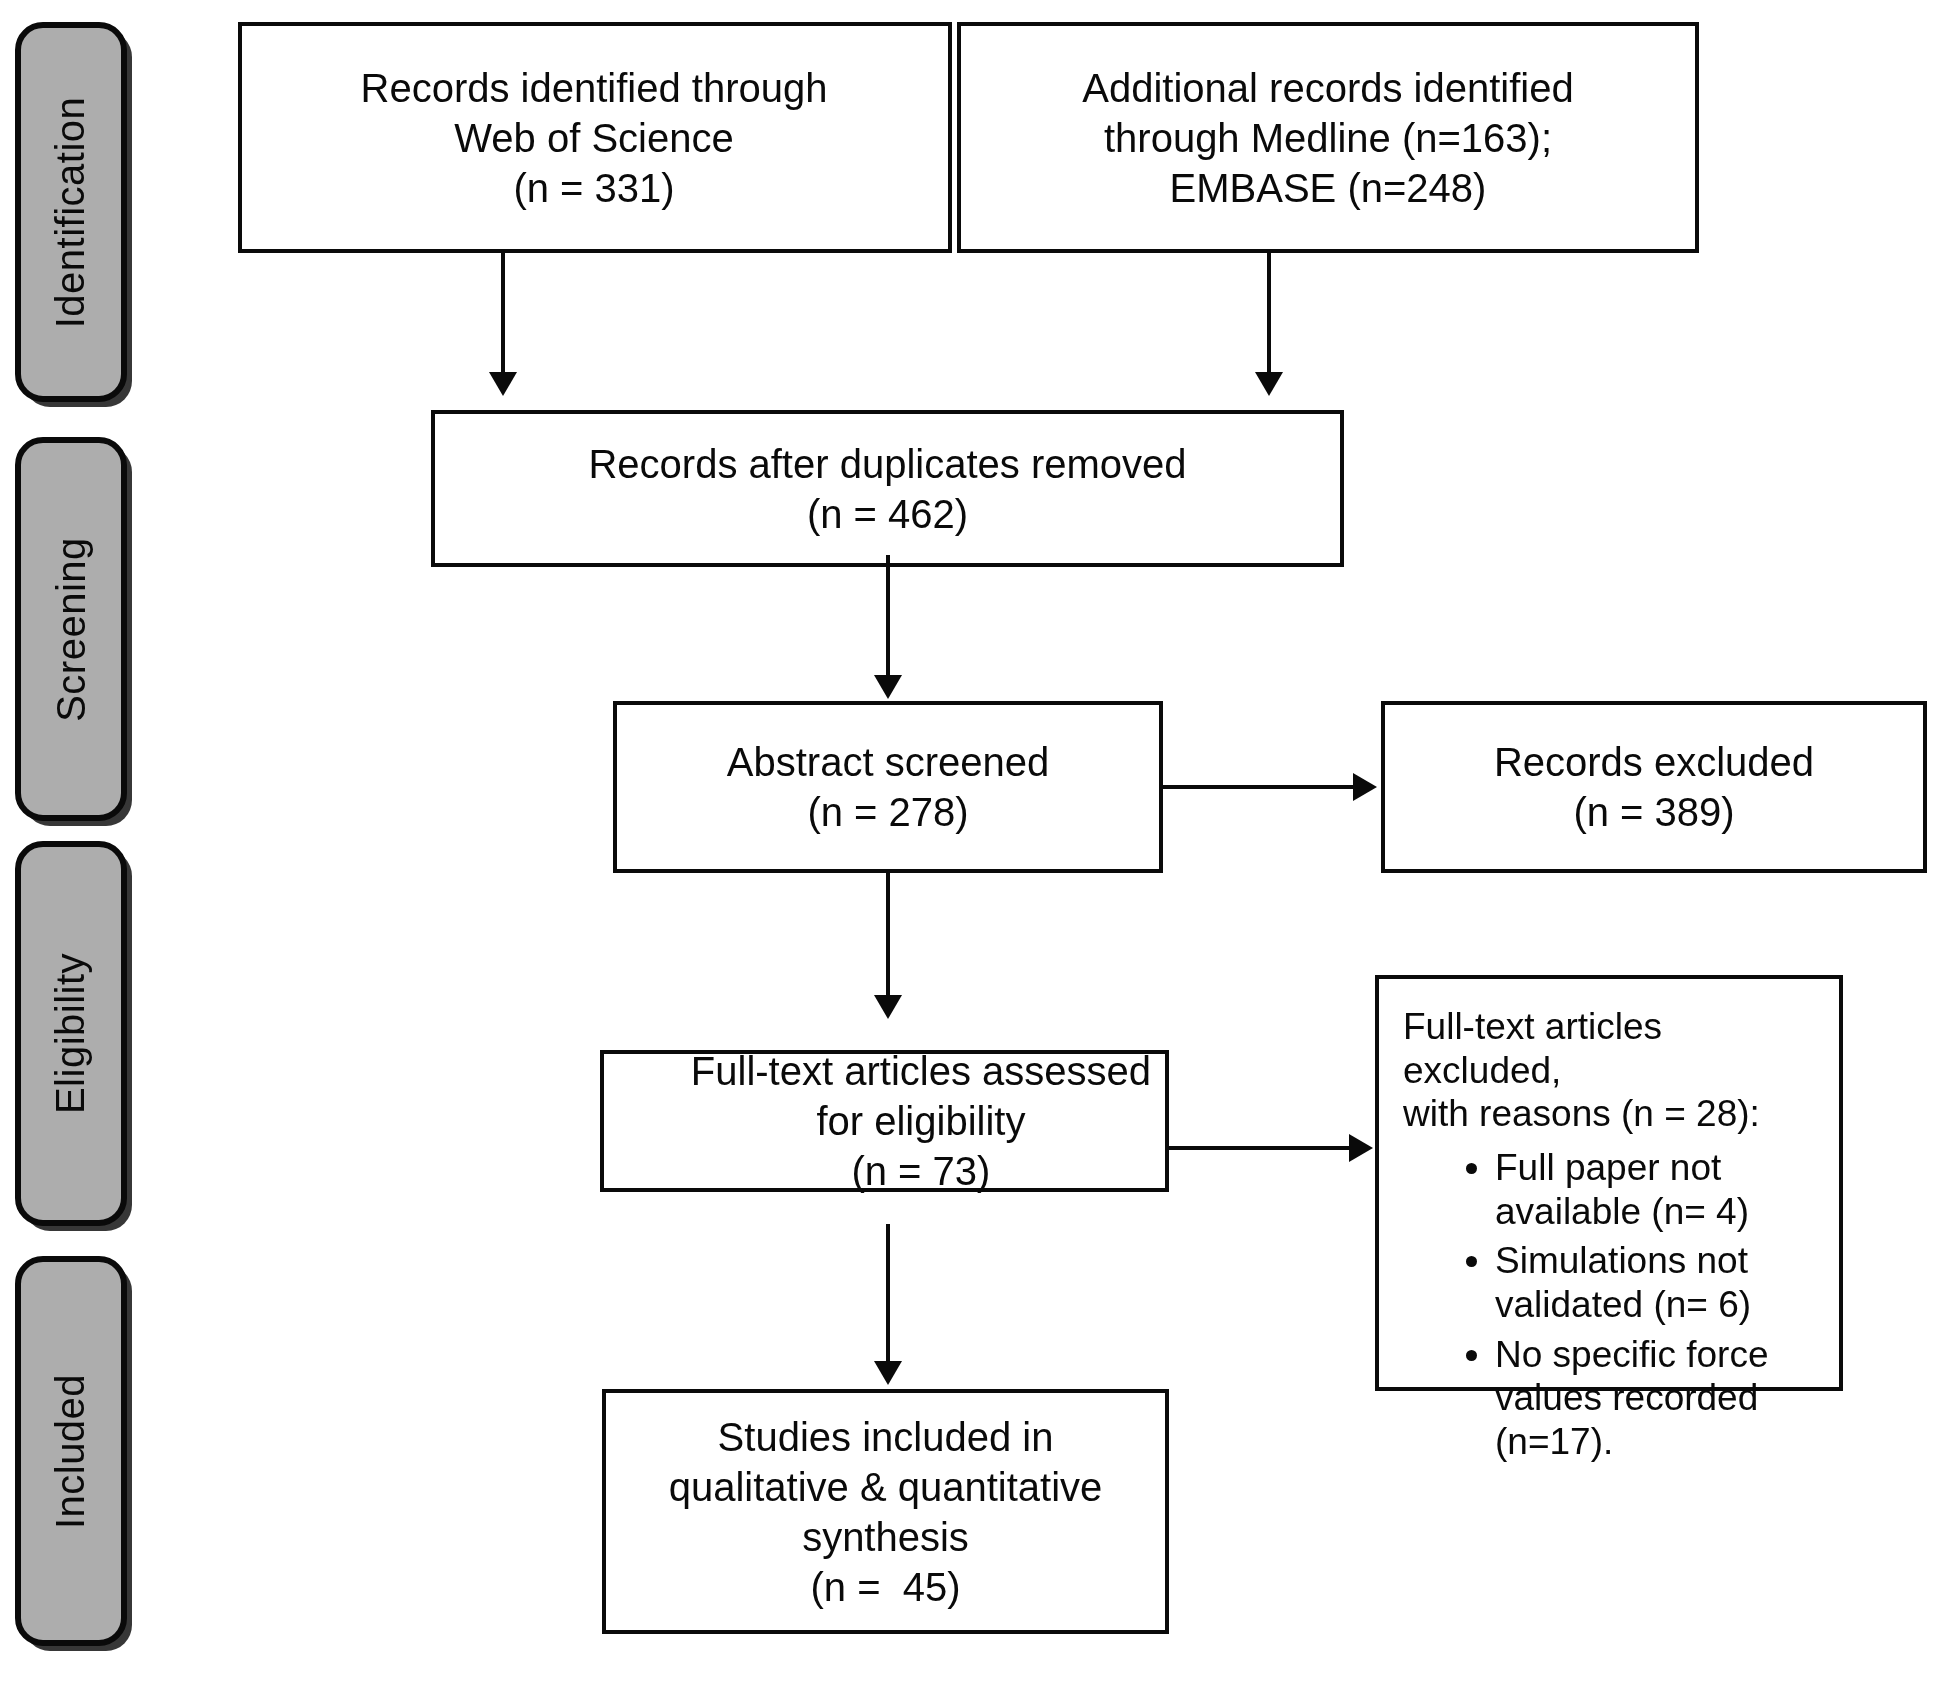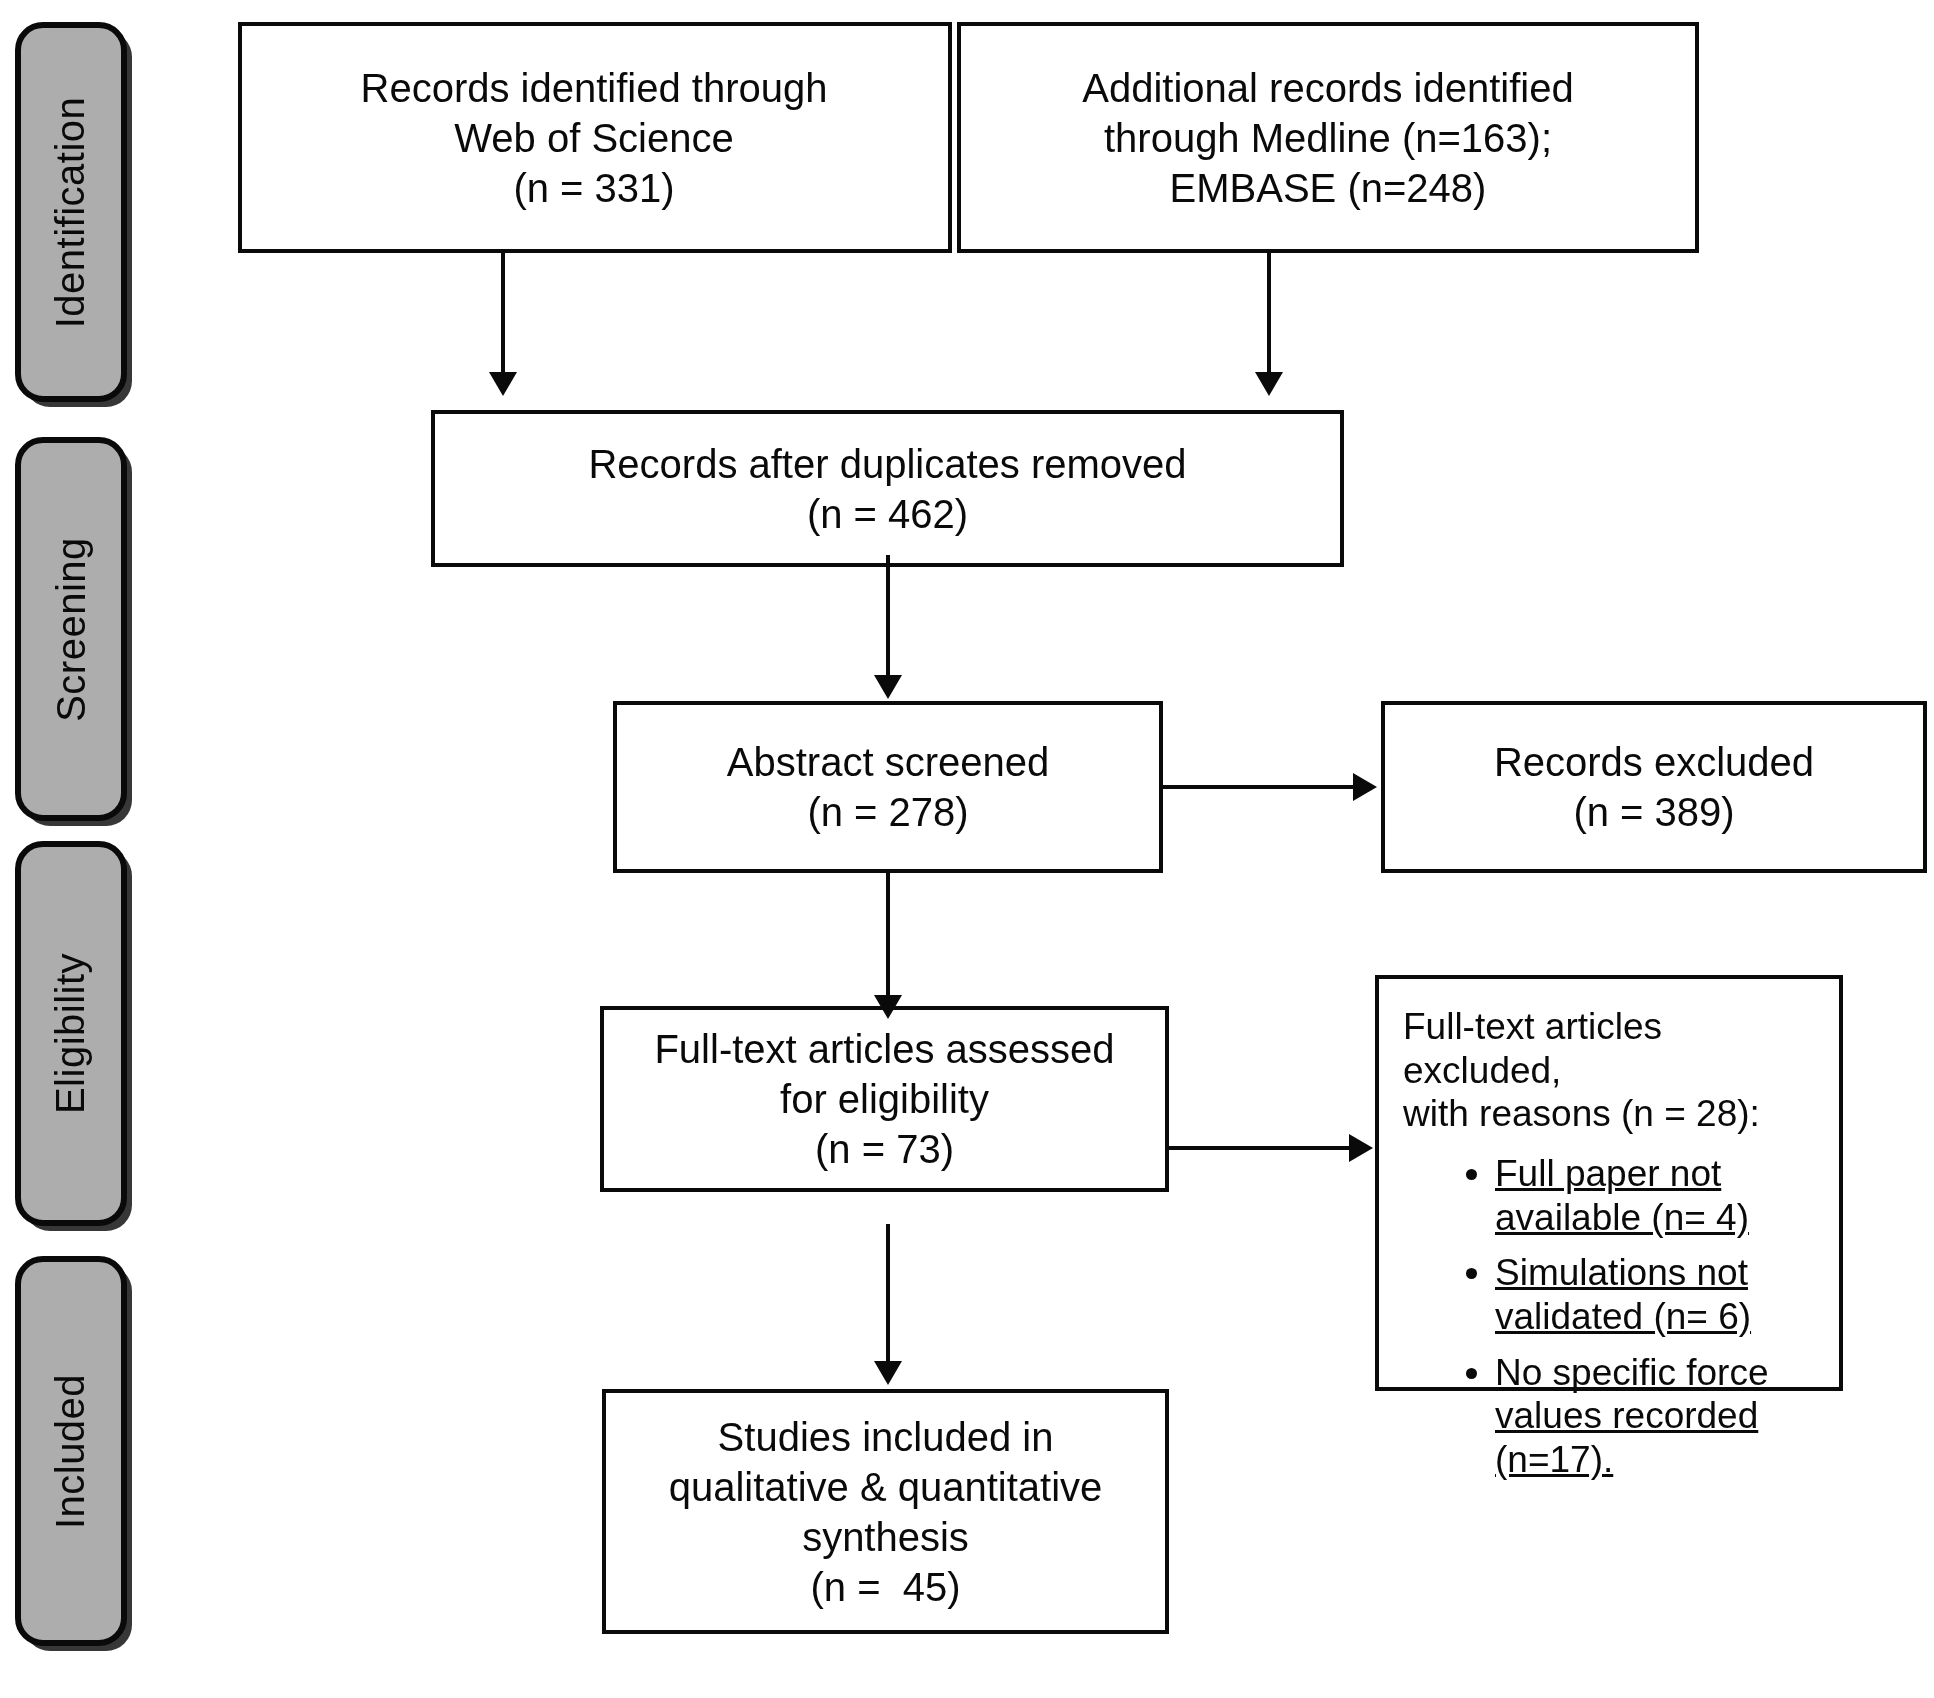--- a/index.html
+++ b/index.html
@@ -52,21 +52,21 @@
   .fbox .box-text {
     font-size: 40px;
     line-height: 1.25;
     white-space: pre-wrap;
   }
   .box-records-wos       { left: 238px;  top: 22px;   width: 714px; height: 231px; padding-left: 12px; }
   .box-records-medline   { left: 957px;  top: 22px;   width: 742px; height: 231px; }
   .box-dedup             { left: 431px;  top: 398px;  width: 913px; height: 157px; margin-top: 12px; }
   .box-abstract          { left: 613px;  top: 701px;  width: 550px; height: 172px; }
   .box-records-excluded  { left: 1381px; top: 701px;  width: 546px; height: 172px; }
-  .box-fulltext          { left: 600px;  top: 1006px; width: 569px; height: 186px; }
+  .box-fulltext          { left: 600px;  top: 1050px; width: 569px; height: 142px; justify-content: flex-end; }
   .box-included          { left: 602px;  top: 1389px; width: 567px; height: 245px; }
 
   .box-ft-excluded {
     left: 1375px; top: 975px; width: 468px; height: 416px;
     flex-direction: column;
     align-items: flex-start;
     justify-content: flex-start;
     text-align: left;
     padding: 26px 18px 14px 24px;
   }
@@ -75,22 +75,21 @@
     line-height: 1.18;
   }
   .box-ft-excluded ul {
     margin: 4px 0 0 0;
     padding-left: 92px;
     list-style: disc;
   }
   .box-ft-excluded li {
     font-size: 37px;
     line-height: 1.18;
-    margin-top: 12px;
-    text-decoration: underline;
+    margin-top: 6px;
   }
 
   
   .arrow { position: absolute; }
   .shaft-v { position: absolute; width: 4px; background: #0a0a0a; }
   .shaft-h { position: absolute; height: 4px; background: #0a0a0a; }
   .head-down {
     position: absolute; width: 0; height: 0;
     border-left: 14px solid transparent;
     border-right: 14px solid transparent;

